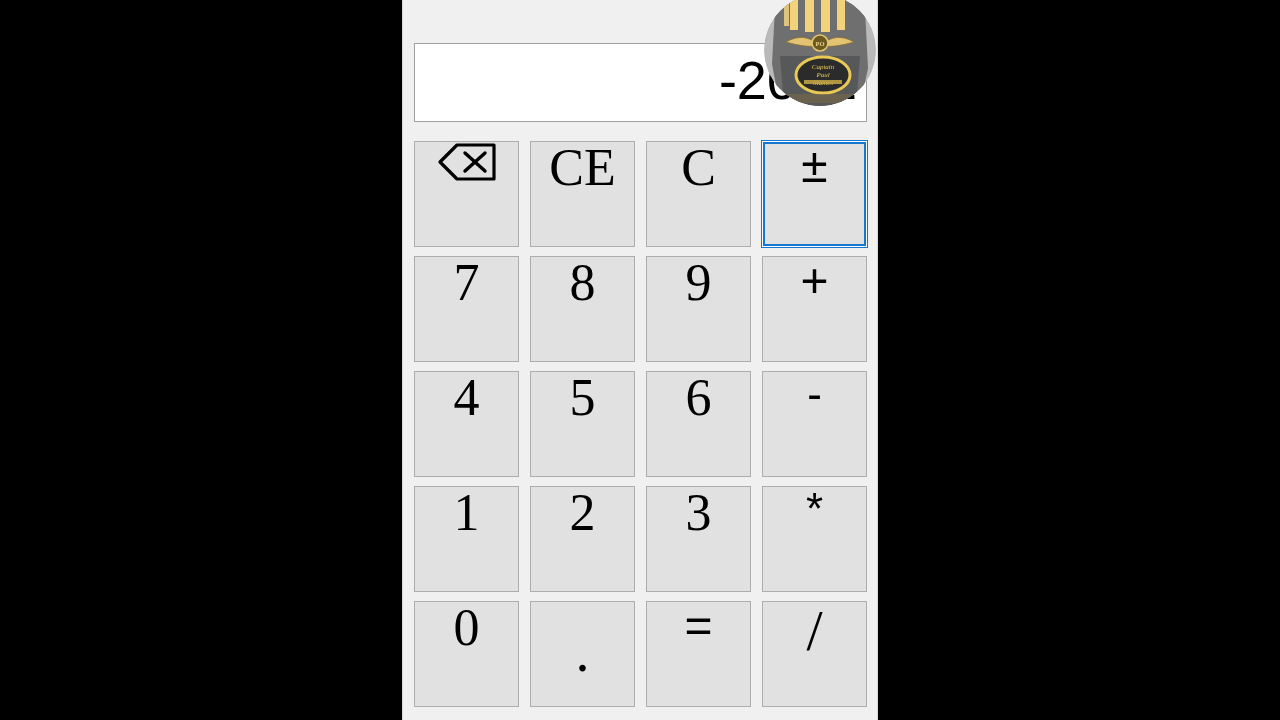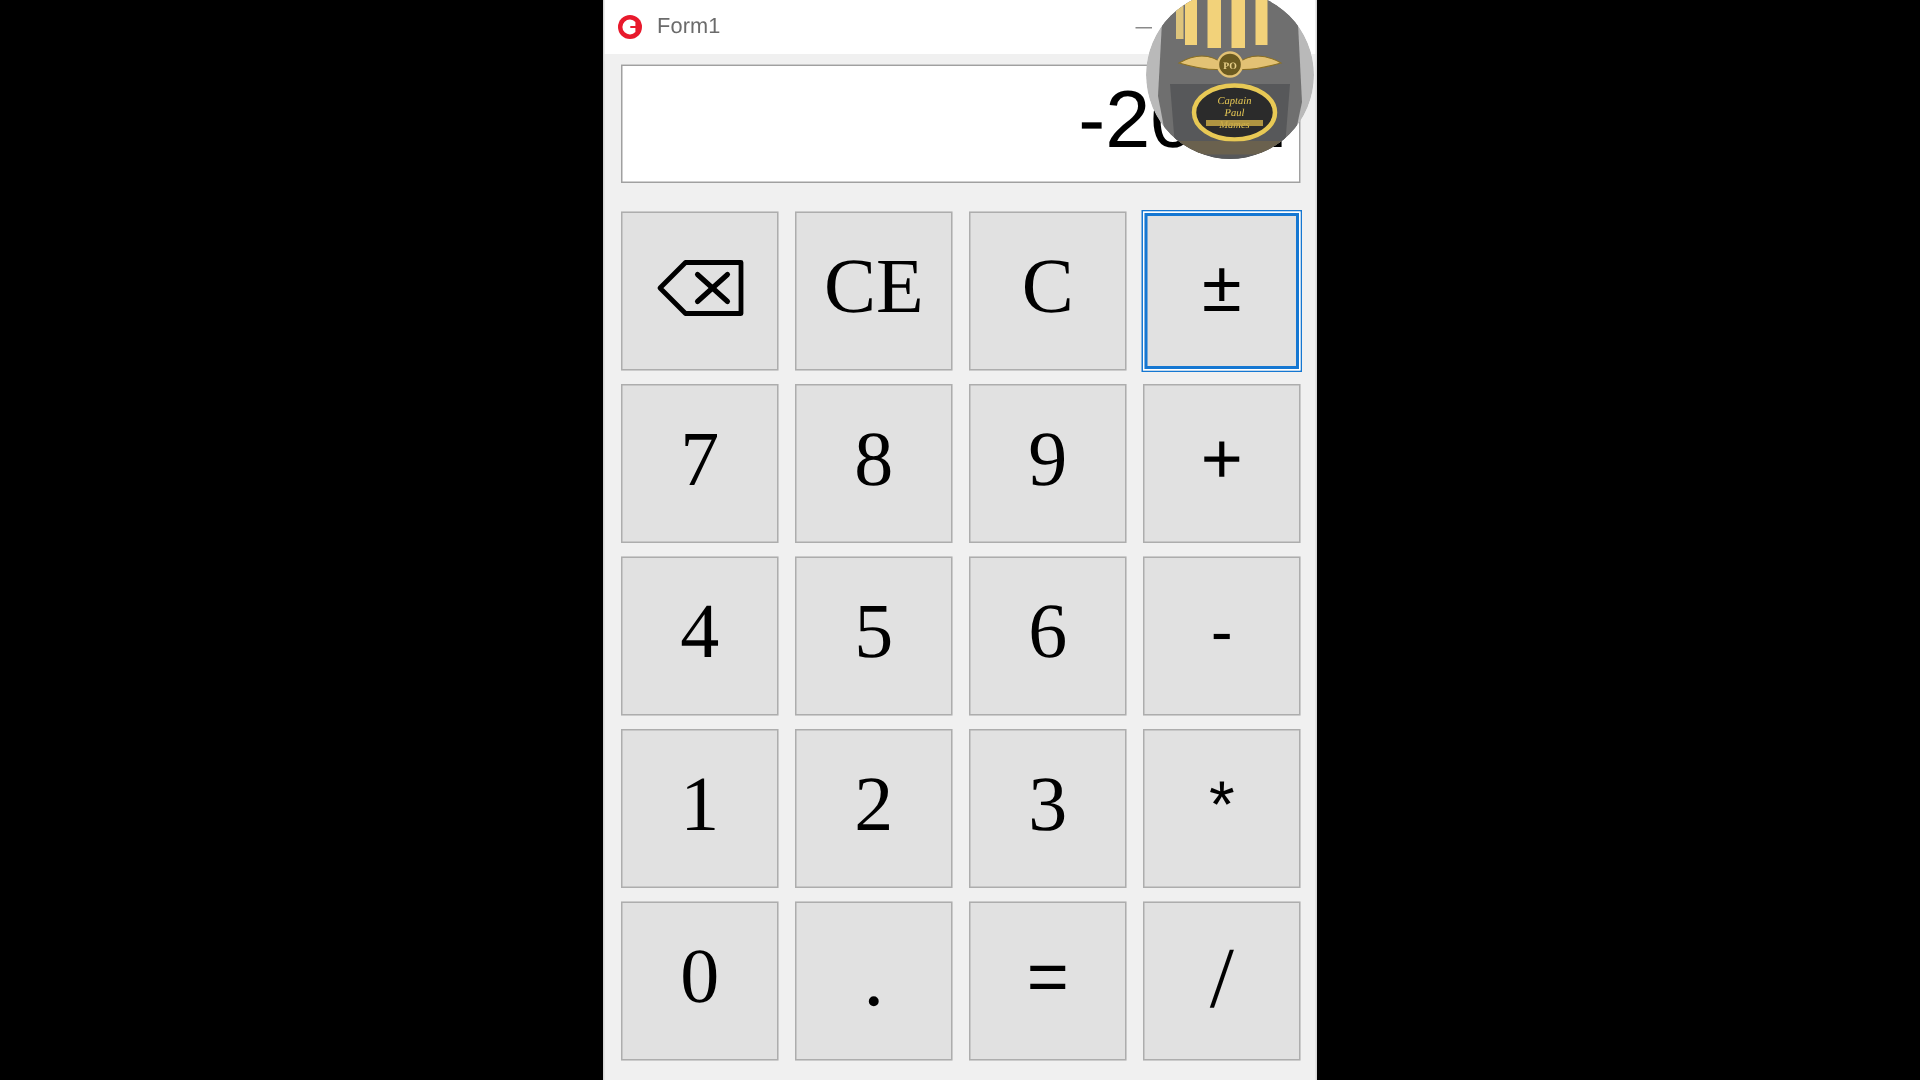--- a/index.html
+++ b/index.html
@@ -163,21 +163,20 @@
     grid-template-rows: repeat(5, 106px);
     column-gap: 11px;
     row-gap: 9px;
   }
 
   .key {
     background: #e1e1e1;
     border: 1px solid #adadad;
     box-sizing: border-box;
     display: flex;
-    align-items: center;
     justify-content: center;
     font-family: "Liberation Serif", serif;
     font-size: 52px;
     color: #000000;
     line-height: 1;
     user-select: none;
     cursor: default;
     padding-bottom: 4px;
   }
 
@@ -225,39 +224,20 @@
   }
   #overlay svg { display: block; }
 </style>
 </head>
 <body>
 
 <div id="screen">
 
   <div id="window">
 
-    <div id="titlebar">
-      <svg id="app-icon" viewBox="0 0 18 18">
-        <circle cx="9" cy="9" r="8" fill="#e8192c"></circle>
-        <path d="M12.6 5.6 A5 5 0 1 0 12.6 12.4 L12.6 9.6 L9.2 9.6 L9.2 8.4 L12.6 8.4 Z" fill="#ffffff"></path>
-      </svg>
-      <span id="title-text">Form1</span>
-
-      <div id="caption-buttons">
-        <div class="caption-btn">
-          <span class="cap-min-glyph"></span>
-        </div>
-        <div class="caption-btn">
-          <span class="cap-max-glyph"></span>
-        </div>
-        <div class="caption-btn">
-          <span class="cap-close-glyph"></span>
-        </div>
-      </div>
-    </div>
 
     <div id="title-sep"></div>
 
     <div id="display">
       <span id="display-value">-2021</span>
     </div>
 
     <div id="keypad">
         <div class="key backspace">
           <svg width="60" height="40" viewBox="0 0 60 40">

